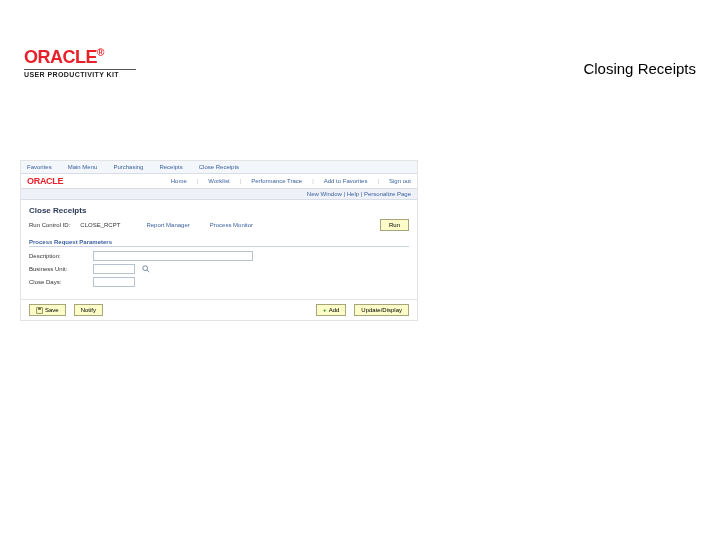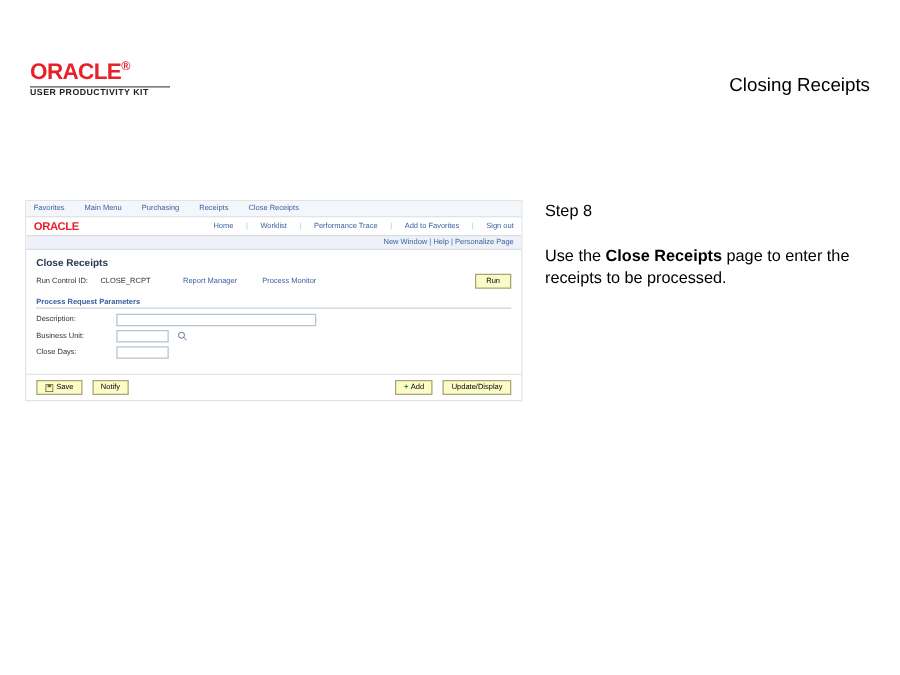--- a/index.html
+++ b/index.html
@@ -147,21 +147,15 @@
             <span class="plus">+</span>
             <span>Add</span>
           </button>
           <button class="fbtn">
             <span>Update/Display</span>
           </button>
         </div>
       </div>
     </div>
 
-    <div class="instr-col">
-      <p class="step">Step 8</p>
-      <p>
-        <span>Use the </span><b>Close Receipts</b><span> page to enter the receipts to be processed.</span>
-      </p>
-    </div>
   </div>
 
 </div>
 
 </body></html>

